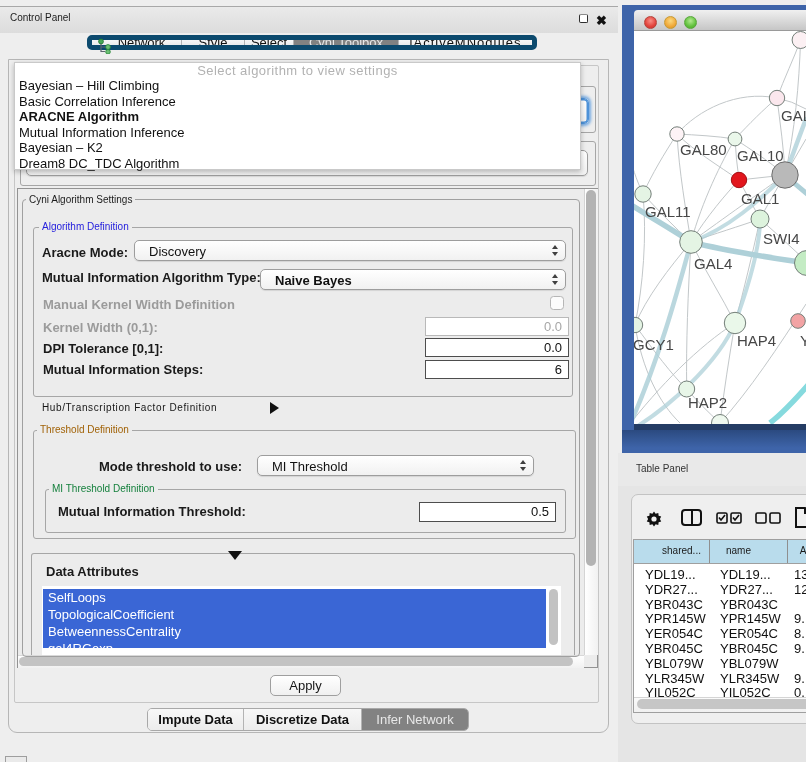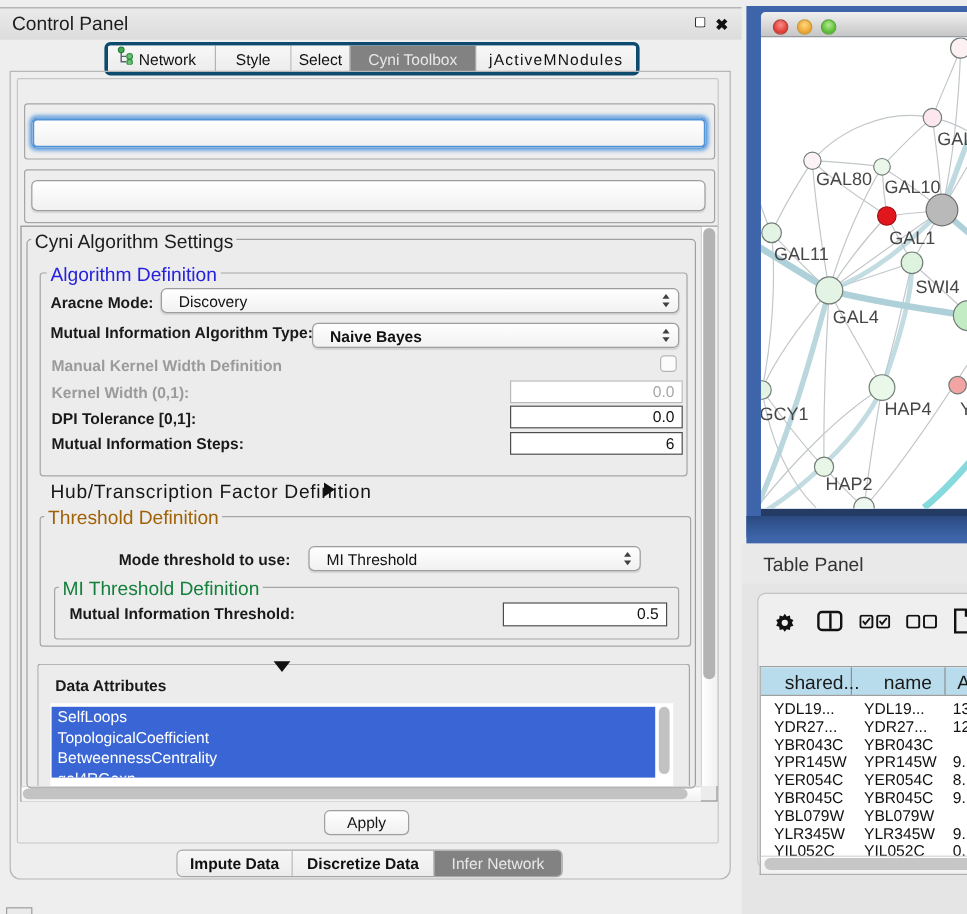--- a/index.html
+++ b/index.html
@@ -1,20 +1,20 @@
 <!DOCTYPE html>
 <html><head>
 <meta charset="utf-8">
 <style>
 html,body{margin:0;padding:0;}
 body{width:806px;height:762px;overflow:hidden;background:#eeeeee;font-family:"Liberation Sans",sans-serif;}
 .root{position:relative;width:806px;height:762px;overflow:hidden;}
 .abs{position:absolute;}
 .b13{font-size:13px;font-weight:bold;color:#1a1a1a;}
-.r13{font-size:16px;color:#1a1a1a;}
+.r13{font-size:10px;color:#1a1a1a;}
 .gray{color:#9b9b9b;}
 .field{position:absolute;background:#fff;border:1px solid #4d4d4d;font-size:13px;color:#111;text-align:right;padding-right:6px;box-sizing:border-box;}
 .field .v{position:relative;top:1px;}
 .dfield{border:1px solid #b9b9b9;color:#a7a7a7;}
 .grp{position:absolute;border:1px solid #a6a6a6;border-radius:3px;}
 .grplab{position:absolute;background:#ececec;padding:0 3px;white-space:nowrap;}
 .combo{position:absolute;background:linear-gradient(#ffffff,#f1f1f1);border:1px solid #9d9d9d;border-radius:5px;box-sizing:border-box;box-shadow:0 1px 1px rgba(0,0,0,0.1);}
 .combo .ct{position:absolute;left:14px;top:3px;font-size:13px;color:#111;}
 .spin{position:absolute;width:6px;height:11px;}
 .spin:before{content:"";position:absolute;left:0;top:0;border-left:3px solid transparent;border-right:3px solid transparent;border-bottom:4px solid #3f3f3f;}
@@ -27,21 +27,21 @@
 </style>
 </head>
 <body>
 <div class="root">
 
 <div class="abs" style="left:0;top:6px;width:618px;height:26px;background:linear-gradient(#eaeaea,#dcdcdc);border-top:1px solid #a8a8a8;"></div>
 <div class="abs r13" style="left:10px;top:12px;color:#1c1c1c;">Control Panel</div>
 <div class="abs" style="left:579px;top:14px;width:7px;height:7px;border:1.8px solid #2e2e2e;border-radius:2px;background:#fff;border-top-color:#8a8a8a;"></div>
 <div class="abs" style="left:596px;top:13px;font-size:13px;font-weight:bold;color:#111;-webkit-font-smoothing:antialiased;">✖</div>
 
-<div class="abs" style="left:87px;top:35px;height:28px;display:flex;border:3px solid #0c4a6e;border-radius:5px;overflow:hidden;box-sizing:border-box;">
+<div class="abs" style="left:87px;top:35px;height:15px;display:flex;border:5px solid #0c4a6e;border-radius:5px;overflow:hidden;box-sizing:border-box;">
   <div class="tabseg" style="width:90px;">
         <span style="margin-left:10px;">Network</span>
       </div>
   <div class="tabseg" style="width:63px;">Style</div>
   <div class="tabseg" style="width:49px;">Select</div>
   <div class="tabseg tabsel" style="width:105px;">Cyni Toolbox</div>
   <div class="tabseg" style="width:133px;border-right:none;letter-spacing:1px;">jActiveMNodules</div>
 </div>
 
 <svg class="abs" style="left:97px;top:38px;" width="18" height="16" viewBox="0 0 18 16">
@@ -52,20 +52,31 @@
 </svg>
 
 <div class="abs" style="left:8px;top:59px;width:601px;height:674px;border:1px solid #b6b6b6;border-radius:0 0 9px 9px;box-sizing:border-box;"></div>
 <div class="abs" style="left:14px;top:65px;width:585px;height:638px;border:1px solid #c6c6c6;border-radius:2px;box-sizing:border-box;"></div>
 
 <div class="grp" style="left:20px;top:86px;width:574px;height:45px;"></div>
 <div class="combo" style="left:26px;top:98px;width:563px;height:26px;box-shadow:0 0 3px 1.5px rgba(77,148,221,0.75), inset 0 0 0 1.5px #4e92d8;border-color:#4e92d8;"></div>
 <div class="grp" style="left:20px;top:141px;width:574px;height:43px;"></div>
 <div class="combo" style="left:26px;top:150px;width:562px;height:26px;"></div>
 
+<div class="abs" style="left:14px;top:62px;width:567px;height:108px;background:#fff;border:1px solid #c9c9c9;box-shadow:0 2px 5px rgba(0,0,0,0.25);box-sizing:border-box;">
+  <div style="text-align:center;font-size:13px;color:#b2b2b2;height:15px;line-height:15px;letter-spacing:0.45px;">Select algorithm to view settings</div>
+  <div style="font-size:13px;color:#111;line-height:15.6px;padding-left:4px;">
+    Bayesian – Hill Climbing<br>
+    Basic Correlation Inference<br>
+    <b>ARACNE Algorithm</b><br>
+    Mutual Information Inference<br>
+    Bayesian – K2<br>
+    Dream8 DC_TDC Algorithm
+  </div>
+</div>
 
 <div class="abs" style="left:17px;top:188px;width:581px;height:480px;border:1px solid #939393;box-sizing:border-box;background:#ececec;"></div>
 
 <div class="abs" style="left:584px;top:189px;width:13px;height:466px;background:linear-gradient(90deg,#ffffff,#f1f1f1);border-left:1px solid #d4d4d4;"></div>
 <div class="abs" style="left:586px;top:190px;width:10px;height:376px;background:#b3b3b3;border-radius:6px;"></div>
 
 <div class="abs" style="left:18px;top:655px;width:566px;height:12px;background:linear-gradient(#ffffff,#f1f1f1);border-top:1px solid #d9d9d9;"></div>
 <div class="abs" style="left:19px;top:657px;width:554px;height:9px;background:#c3c3c3;border-radius:5px;"></div>
 
 <div class="grp" style="left:22px;top:199px;width:556px;height:456px;border-radius:4px;border-color:#a0a0a0;"></div>
@@ -244,26 +255,26 @@
 </svg>
 <svg class="abs" style="left:755px;top:512px;" width="26" height="12" viewBox="0 0 26 12">
   <rect x="1" y="1" width="10" height="10" rx="1.5" fill="none" stroke="#111" stroke-width="1.6"></rect>
   <rect x="15" y="1" width="10" height="10" rx="1.5" fill="none" stroke="#111" stroke-width="1.6"></rect>
 </svg>
 <svg class="abs" style="left:793px;top:506px;" width="20" height="24" viewBox="0 0 20 24">
   <path d="M3,2 L12,2 L17,7 L17,21 L3,21 Z" fill="#efefef" stroke="#111" stroke-width="2"></path>
   <path d="M12,2 L12,7 L17,7" fill="none" stroke="#111" stroke-width="2"></path>
 </svg>
 
-<div class="abs" style="left:633px;top:539px;width:173px;height:174px;border:1px solid #9f9f9f;border-right:none;background:#fff;box-sizing:border-box;overflow:hidden;margin-top:16px;">
+<div class="abs" style="left:633px;top:539px;width:173px;height:174px;border:1px solid #9f9f9f;border-right:none;background:#fff;box-sizing:border-box;overflow:hidden;">
   <div style="position:absolute;left:0;top:0;width:100%;height:23px;background:#b9dcec;border-bottom:1px solid #9f9f9f;"></div>
   <div style="position:absolute;left:75px;top:0;width:1px;height:23px;background:#8f8f8f;"></div>
   <div style="position:absolute;left:153px;top:0;width:1px;height:23px;background:#8f8f8f;"></div>
   <div class="abs r13" style="left:0;top:5px;width:75px;text-align:center;padding-left:20px;box-sizing:border-box;">shared...</div>
-  <div class="abs r13" style="left:76px;top:5px;width:77px;text-align:center;padding-left:16px;box-sizing:border-box;">name</div>
+  <div class="abs r13" style="left:76px;top:5px;width:77px;padding-left:16px;box-sizing:border-box;">name</div>
   <div class="abs r13" style="left:154px;top:5px;width:30px;text-align:center;">A</div>
 
   <div class="abs trows" style="left:0;top:27px;width:100%;">
     <div class="tr">
           <span class="c1">YDL19...</span>
           <span class="c2">YDL19...</span>
           <span class="c3">13</span>
         </div>
     <div class="tr">
           <span class="c1">YDR27...</span>

